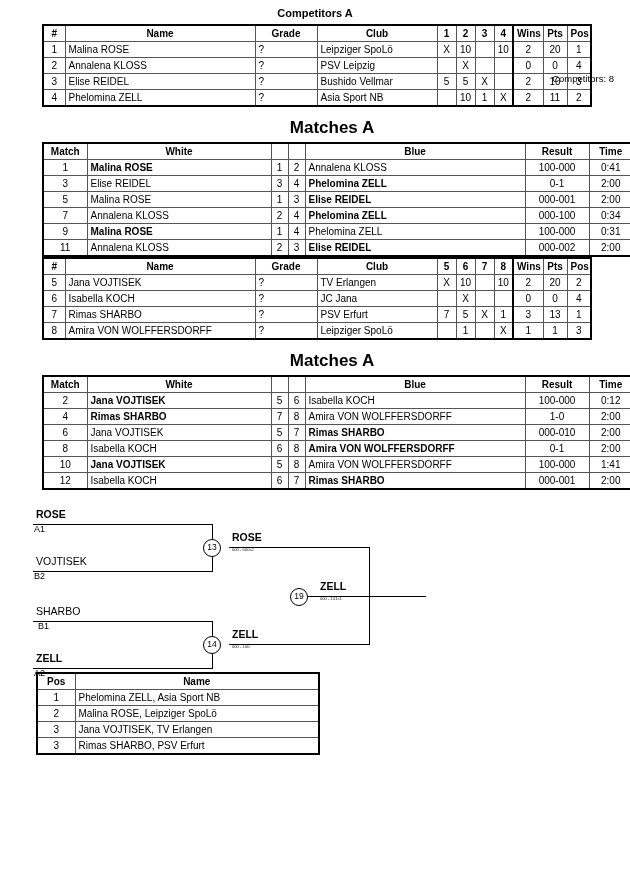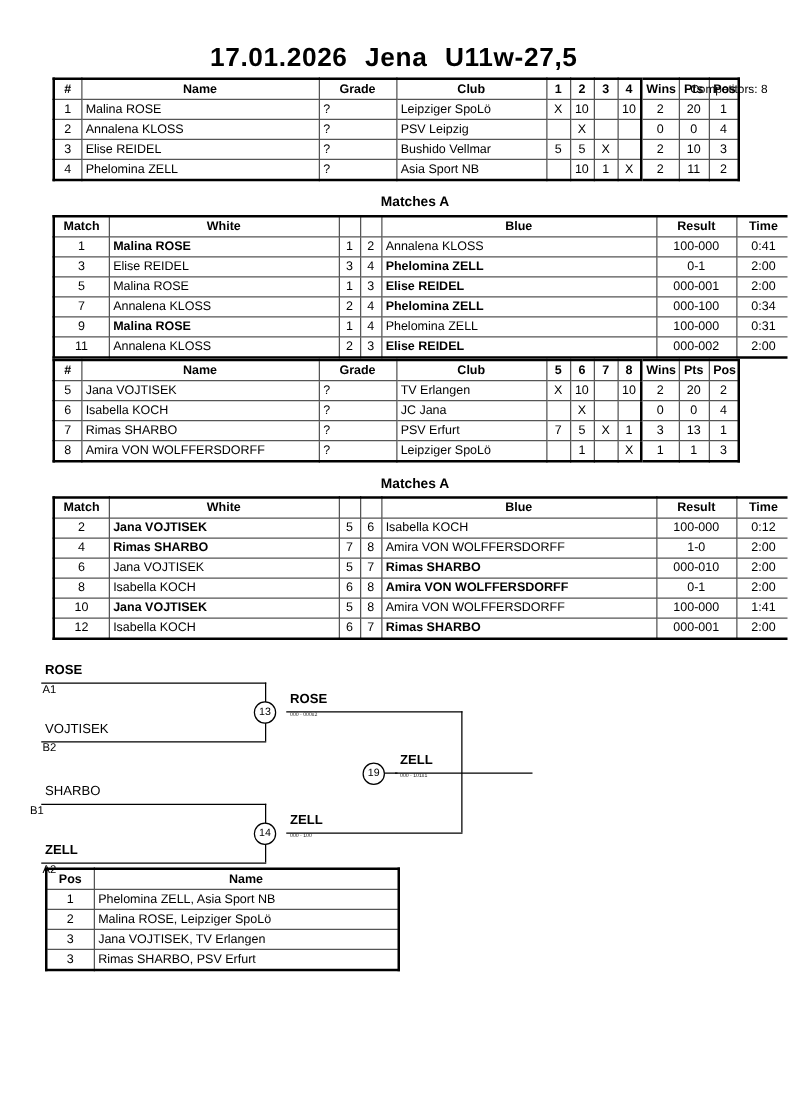--- a/index.html
+++ b/index.html
@@ -26,21 +26,21 @@
   .thickL{border-left:2px solid #000 !important;margin-top:16px;}
 
   
   .comp-wrap{margin:0 auto;width:546px;}
   .comp-wrap table{width:546px;table-layout:fixed;}
 
   
   .match-wrap{margin:0 auto;width:546px;}
   .match-wrap table{width:546px;table-layout:fixed;}
 
-  .sec-title{text-align:center;font-size:11px;font-weight:bold;margin:11px 0 4px;padding-left:34px;}
+  .sec-title{text-align:center;font-size:17px;font-weight:bold;margin:11px 0 4px;padding-left:34px;}
 
   
   .bracket{position:relative;width:630px;height:170px;margin-top:12px;}
   .bk-name{position:absolute;font-size:10.5px;font-weight:bold;white-space:nowrap;}
   .bk-seed{position:absolute;font-size:9px;white-space:nowrap;}
   .bk-score{position:absolute;font-size:4.5px;white-space:nowrap;color:#222;
             transform:scale(.92);transform-origin:left top;}
   .hline{position:absolute;height:0;border-top:1.3px solid #000;}
   .vline{position:absolute;width:0;border-left:1.3px solid #000;}
   .node{position:absolute;width:16px;height:16px;border:1.3px solid #000;border-radius:50%;
@@ -48,23 +48,21 @@
 
   
   .res-wrap{margin-left:36px;width:282px;}
   .res-wrap table{width:282px;table-layout:fixed;}
 </style>
 </head>
 <body>
 
 <div class="page">
 
-  <div class="title">
-    <span>17.01.2026</span><span class="sp"></span><span>Jena</span><span class="sp"></span><span>U11w-27,5</span>
-  </div>
+  <div class="subtitle">Competitors A</div>
   <div class="compcount" style="top:66px;">Competitors: 8</div>
 
   <div class="comp-wrap" style="margin-top:5px;">
     <table class="tbl">
       <colgroup>
           <col style="width:22px">
           <col style="width:190px">
           <col style="width:62px">
           <col style="width:120px">
         <col style="width:19px">
@@ -409,21 +407,21 @@
     <div class="bk-seed" style="left:34px;top:69px;">B2</div>
     <div class="vline" style="left:212px;top:22px;height:47px;"></div>
 
     <div class="node" style="left:203px;top:37px;">13</div>
     <div class="bk-name" style="left:232px;top:29px;">ROSE</div>
     <div class="hline" style="left:229px;top:45px;width:141px;"></div>
     <div class="bk-score" style="left:232px;top:45px;">000 - 000s2</div>
 
     <div class="bk-name" style="left:36px;top:103px;font-weight:normal;">SHARBO</div>
     <div class="hline" style="left:33px;top:119px;width:180px;"></div>
-    <div class="bk-seed" style="left:24px;top:119px;">B1</div>
+    <div class="bk-seed" style="left:38px;top:119px;">B1</div>
 
     <div class="bk-name" style="left:36px;top:150px;">ZELL</div>
     <div class="hline" style="left:33px;top:166px;width:180px;"></div>
     <div class="bk-seed" style="left:34px;top:166px;">A2</div>
     <div class="vline" style="left:212px;top:119px;height:47px;"></div>
 
     <div class="node" style="left:203px;top:134px;">14</div>
     <div class="bk-name" style="left:232px;top:126px;">ZELL</div>
     <div class="hline" style="left:229px;top:142px;width:141px;"></div>
     <div class="bk-score" style="left:232px;top:142px;">000 - 100</div>

